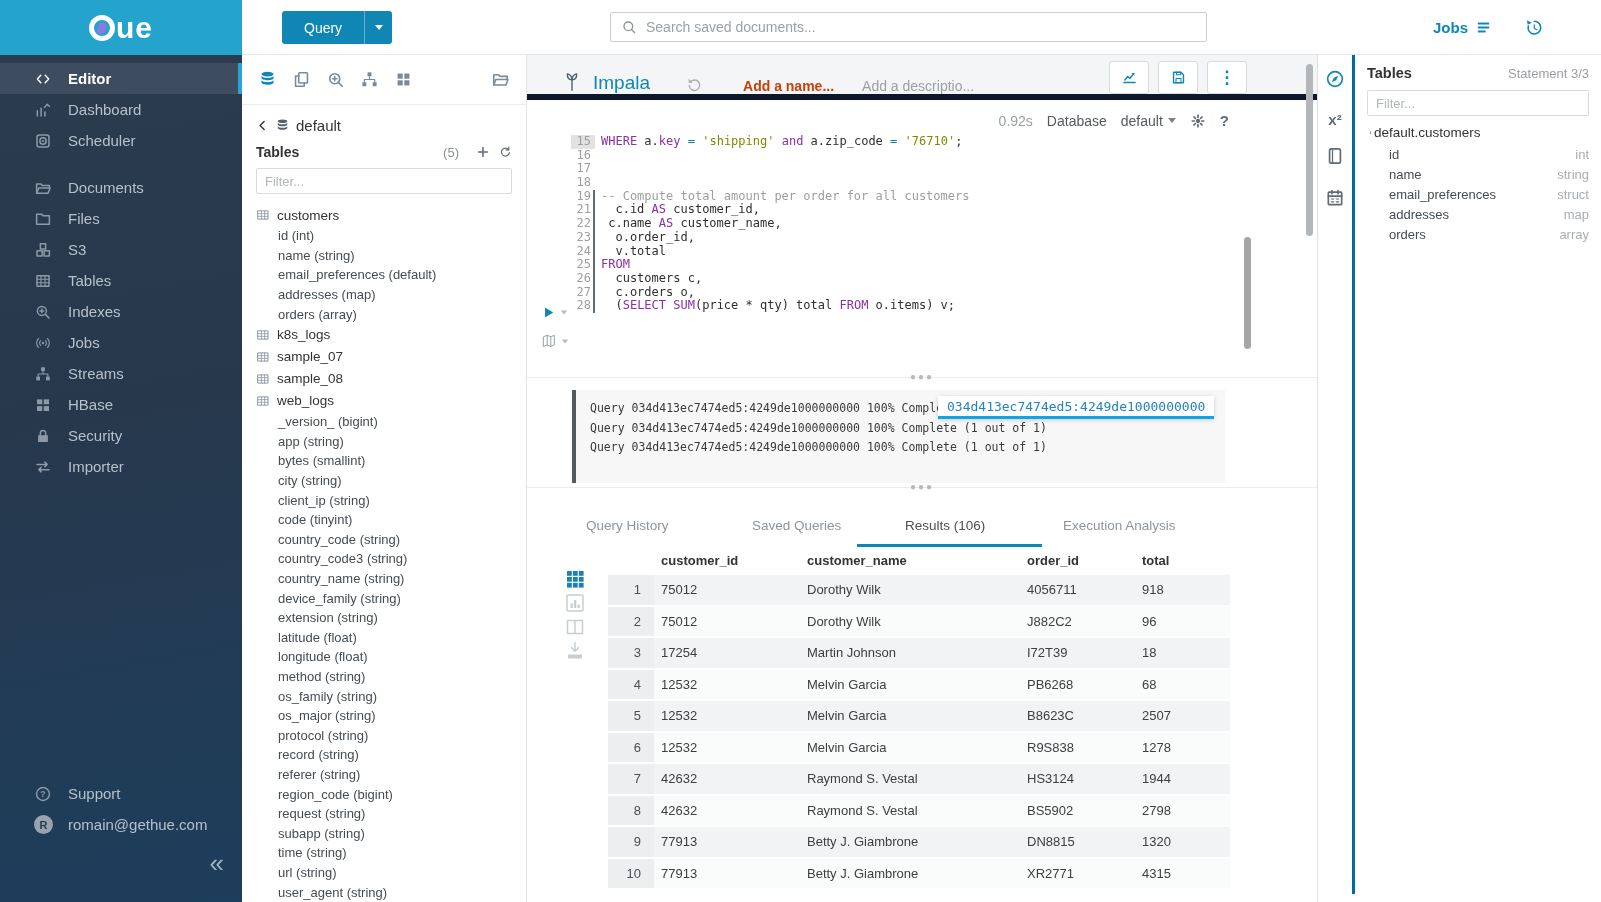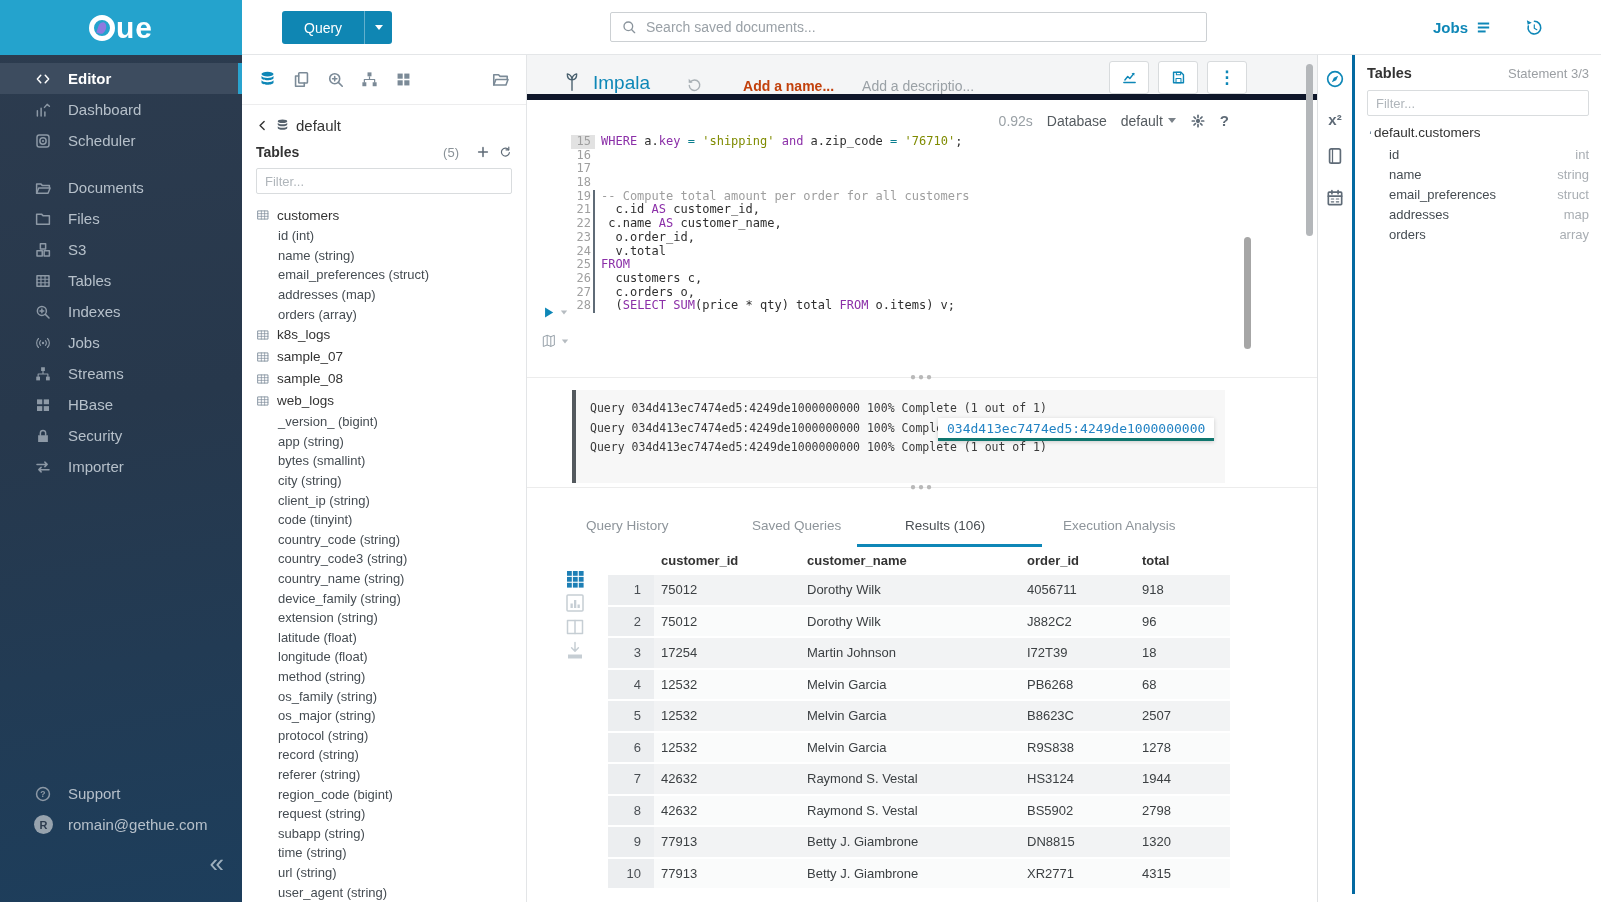--- a/index.html
+++ b/index.html
@@ -116,21 +116,21 @@
   .hsplit { position:absolute; left:0; width:100%; border-top:1px solid #ececec; }
   .dots { position:absolute; left:50%; transform:translateX(-50%); top:-7px; color:#b9b9b9;
     font-size:10px; letter-spacing:2px; cursor:row-resize; }
 
   .log-box { position:absolute; left:45px; top:335px; width:653px; height:93px; background:#f7f7f7;
     border-left:4px solid #54595e; padding:9px 0 0 14px;
     font-family:"DejaVu Sans Mono", monospace; font-size:11.5px; color:#3a3a3a; }
   .log-line { height:19.5px; line-height:19.5px; white-space:pre; }
   .log-tip { position:absolute; left:411px; top:341px; background:#fff; padding:3px 9px 2px 9px;
     font-family:"DejaVu Sans Mono", monospace; font-size:13px; color:#2283c4;
-    border-bottom:3px solid #0f766e; box-shadow:0 1px 4px rgba(0,0,0,.18);margin-top:22px; }
+    border-bottom:3px solid #0ea5e9; box-shadow:0 1px 4px rgba(0,0,0,.18); }
 
   .tabs { position:absolute; left:0; top:445px; width:100%; height:50px; }
   .tab { position:absolute; top:18px; font-size:13.5px; color:#8e959b; cursor:pointer; }
   .tab.active { color:#4a4f54; }
   .tab-underline { position:absolute; top:44px; height:3px; background:#0e87b7; }
 
   .res-icons { position:absolute; left:36px; top:512px; width:24px; }
   .res-ic { width:17px; height:17px; margin-bottom:11px; color:#c6ced4; cursor:pointer; position:relative; }
   .res-ic.active { color:#1d7fb5; }
 
@@ -435,21 +435,21 @@
         <span class="ico">
           <svg viewBox="0 0 24 24">
             <rect class="st15" x="3.5" y="5" width="17" height="14"></rect>
             <path d="M3.5 9.7h17M3.5 14.3h17M9.2 5v14M14.8 5v14" class="st15" style="stroke-width:1.2"></path>
           </svg>
         </span>
         <span>customers</span>
       </div>
       <div class="col-row">id (int)</div>
       <div class="col-row">name (string)</div>
-      <div class="col-row">email_preferences (struct)</div>
+      <div class="col-row">email_preferences (default)</div>
       <div class="col-row">addresses (map)</div>
       <div class="col-row">orders (array)</div>
       <div class="tbl-row">
         <span class="ico">
           <svg viewBox="0 0 24 24">
             <rect class="st15" x="3.5" y="5" width="17" height="14"></rect>
             <path d="M3.5 9.7h17M3.5 14.3h17M9.2 5v14M14.8 5v14" class="st15" style="stroke-width:1.2"></path>
           </svg>
         </span>
         <span>k8s_logs</span>

